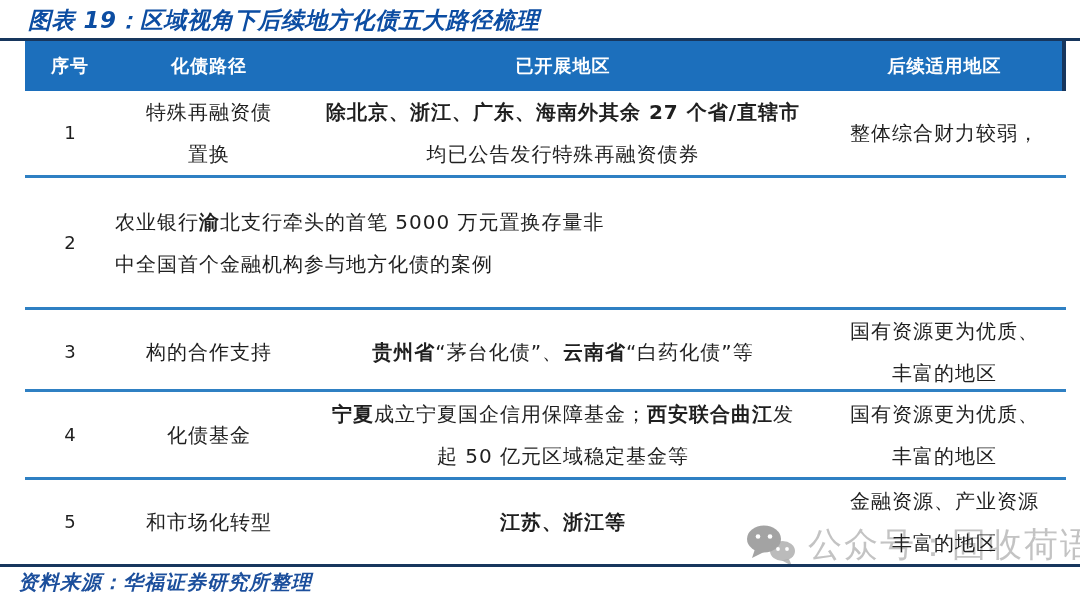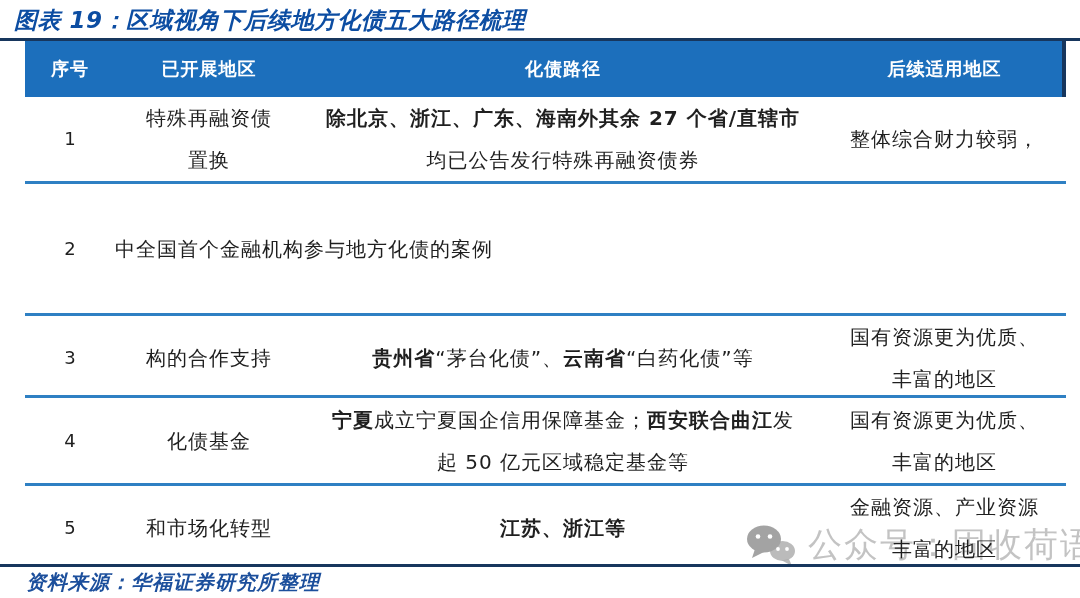--- a/index.html
+++ b/index.html
@@ -11,39 +11,39 @@
     --text:#1F1F1F;
     --wm-gray:#B5B5B5;
     --wm-icon:#8D8D8D;
   }
   *{margin:0;padding:0;box-sizing:border-box;}
   html,body{background:#fff;}
   body{font-family:"DejaVu Sans",sans-serif;color:var(--text);}
   .canvas{position:relative;width:1080px;height:598px;background:#fff;overflow:hidden;}
 
   .title{
-    position:absolute;left:14px;top:5px;z-index:3;
+    position:absolute;left:28px;top:5px;z-index:3;
     font-size:23px;font-weight:700;font-style:italic;
     color:var(--title-blue);letter-spacing:.5px;white-space:nowrap;
   }
 
   .top-line{position:absolute;left:0;top:38px;width:1080px;height:3px;background:var(--navy);z-index:3;}
   .bottom-line{position:absolute;left:0;top:564px;width:1080px;height:3px;background:var(--navy);z-index:3;}
 
   .watermark{
     position:absolute;left:746px;top:522px;z-index:1;
     display:flex;align-items:center;gap:12px;opacity:.8;
   }
   .wicon{color:var(--wm-icon);display:inline-flex;}
   .wtext{font-size:34px;color:var(--wm-gray);letter-spacing:2px;white-space:nowrap;}
 
   .table{position:absolute;left:25px;top:41px;width:1041px;z-index:2;}
   .thead,.row{display:grid;grid-template-columns:90px 188px 520px 243px;}
   .thead{
-    height:56px;background:var(--header-bg);
+    height:50px;background:var(--header-bg);
     border-right:4px solid var(--navy);
   }
   .th{
     display:flex;align-items:center;justify-content:center;
     color:#fff;font-weight:700;font-size:18px;letter-spacing:1px;white-space:nowrap;
   }
   .row{border-bottom:3px solid var(--divider);}
   .tbody .row:nth-child(1){height:87px;}
   .tbody .row:nth-child(2){height:132px;}
   .tbody .row:nth-child(3){height:82px;}
@@ -79,22 +79,22 @@
         <circle cx="32" cy="25" r="1.9" fill="#fff"></circle>
         <circle cx="41" cy="25" r="1.9" fill="#fff"></circle>
       </svg>
     </span>
     <span class="wtext">公众号：固收荷语</span>
   </div>
 
   <div class="table">
     <div class="thead">
       <div class="th">序号</div>
+      <div class="th">化债路径</div>
       <div class="th">已开展地区</div>
-      <div class="th">化债路径</div>
       <div class="th">后续适用地区</div>
     </div>
     <div class="tbody">
         <div class="row">
           <div class="c no">
             <div class="ln">1</div>
           </div>
           <div class="c path">
             <div class="ln">特殊再融资债</div>
             <div class="ln">置换</div>
@@ -105,20 +105,21 @@
           </div>
           <div class="c app">
             <div class="ln">整体综合财力较弱，</div>
           </div>
         </div>
         <div class="row">
           <div class="c no">
             <div class="ln">2</div>
           </div>
           <div class="c regions">
+            <div class="ln"><span>农业银行</span><b>渝</b><span>北支行牵头的首笔 5000 万元置换存量非</span></div>
             <div class="ln"><span>中全国首个金融机构参与地方化债的案例</span></div>
           </div>
         </div>
         <div class="row">
           <div class="c no">
             <div class="ln">3</div>
           </div>
           <div class="c path">
             <div class="ln">构的合作支持</div>
           </div>
@@ -159,15 +160,15 @@
           <div class="c app">
             <div class="ln">金融资源、产业资源</div>
             <div class="ln">丰富的地区</div>
           </div>
         </div>
       </div>
   </div>
 
   <div class="bottom-line"></div>
 
-  <div class="source" style="position:absolute;left:26px;top:569px;z-index:3;font-size:20px;font-weight:700;font-style:italic;color:var(--source-blue);letter-spacing:1px;">资料来源：华福证券研究所整理</div>
+  <div class="source" style="position:absolute;left:18px;top:569px;z-index:3;font-size:20px;font-weight:700;font-style:italic;color:var(--source-blue);letter-spacing:1px;">资料来源：华福证券研究所整理</div>
 
 </div>
 
 </body></html>

